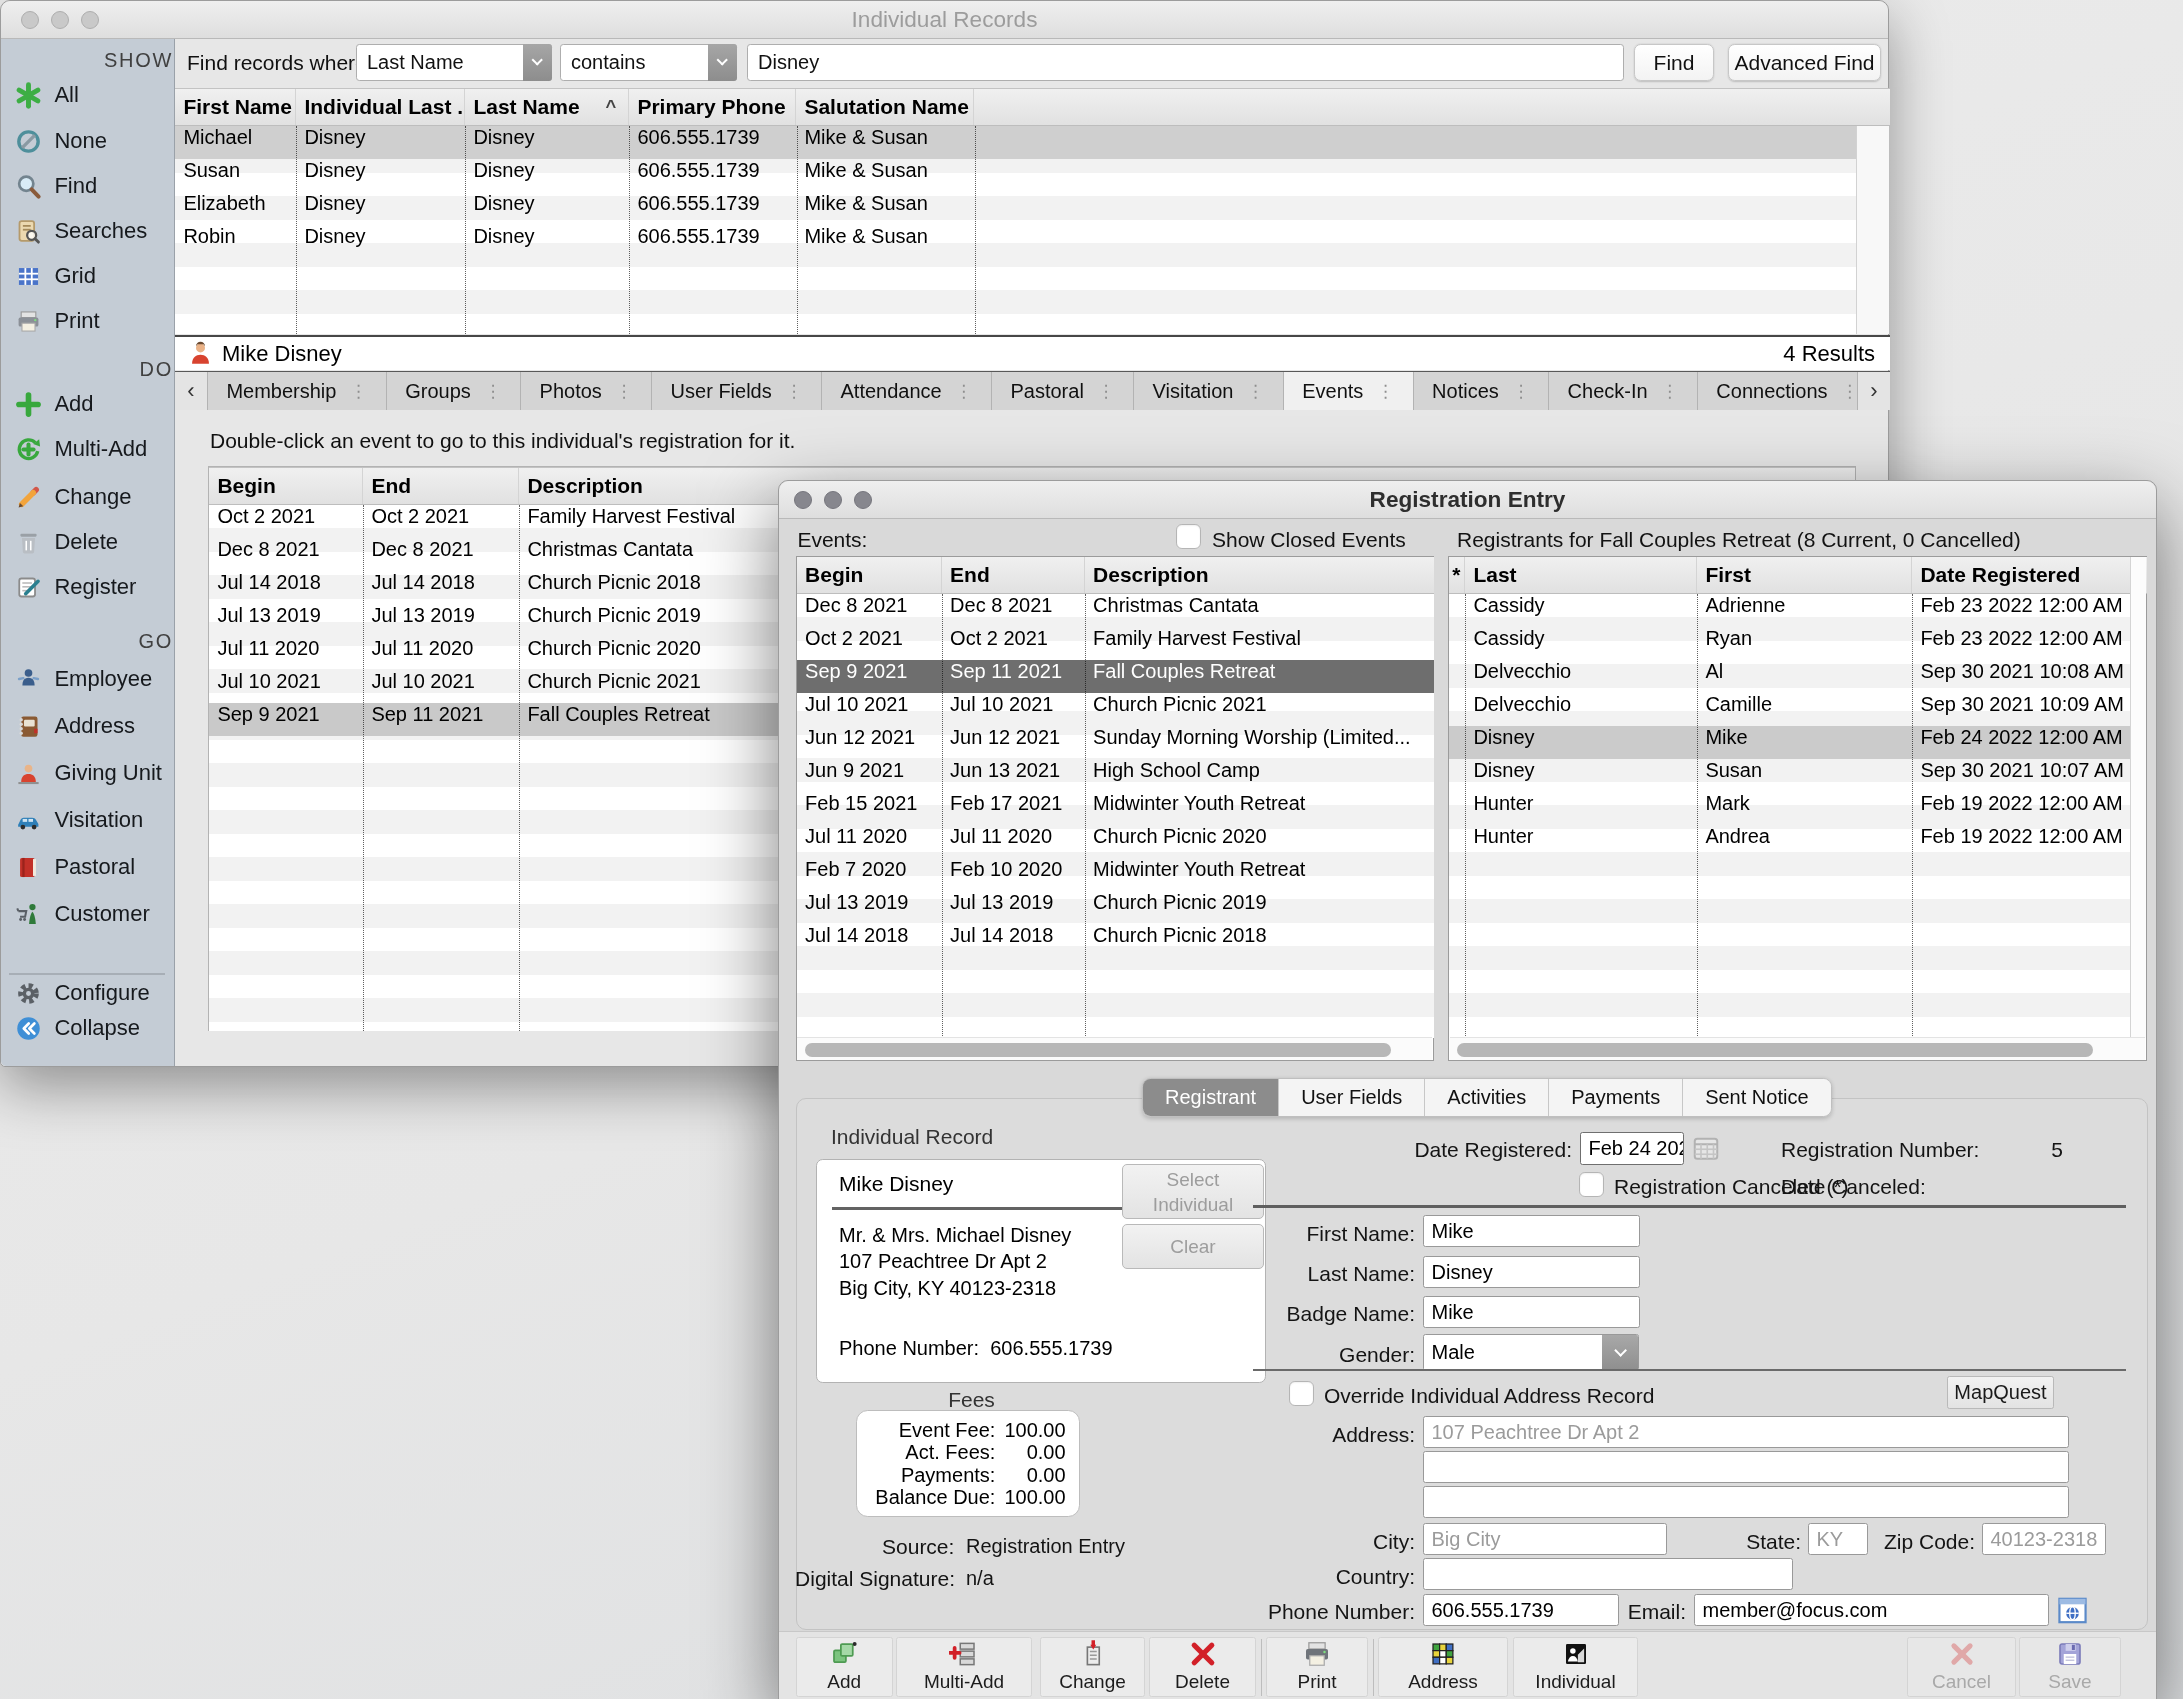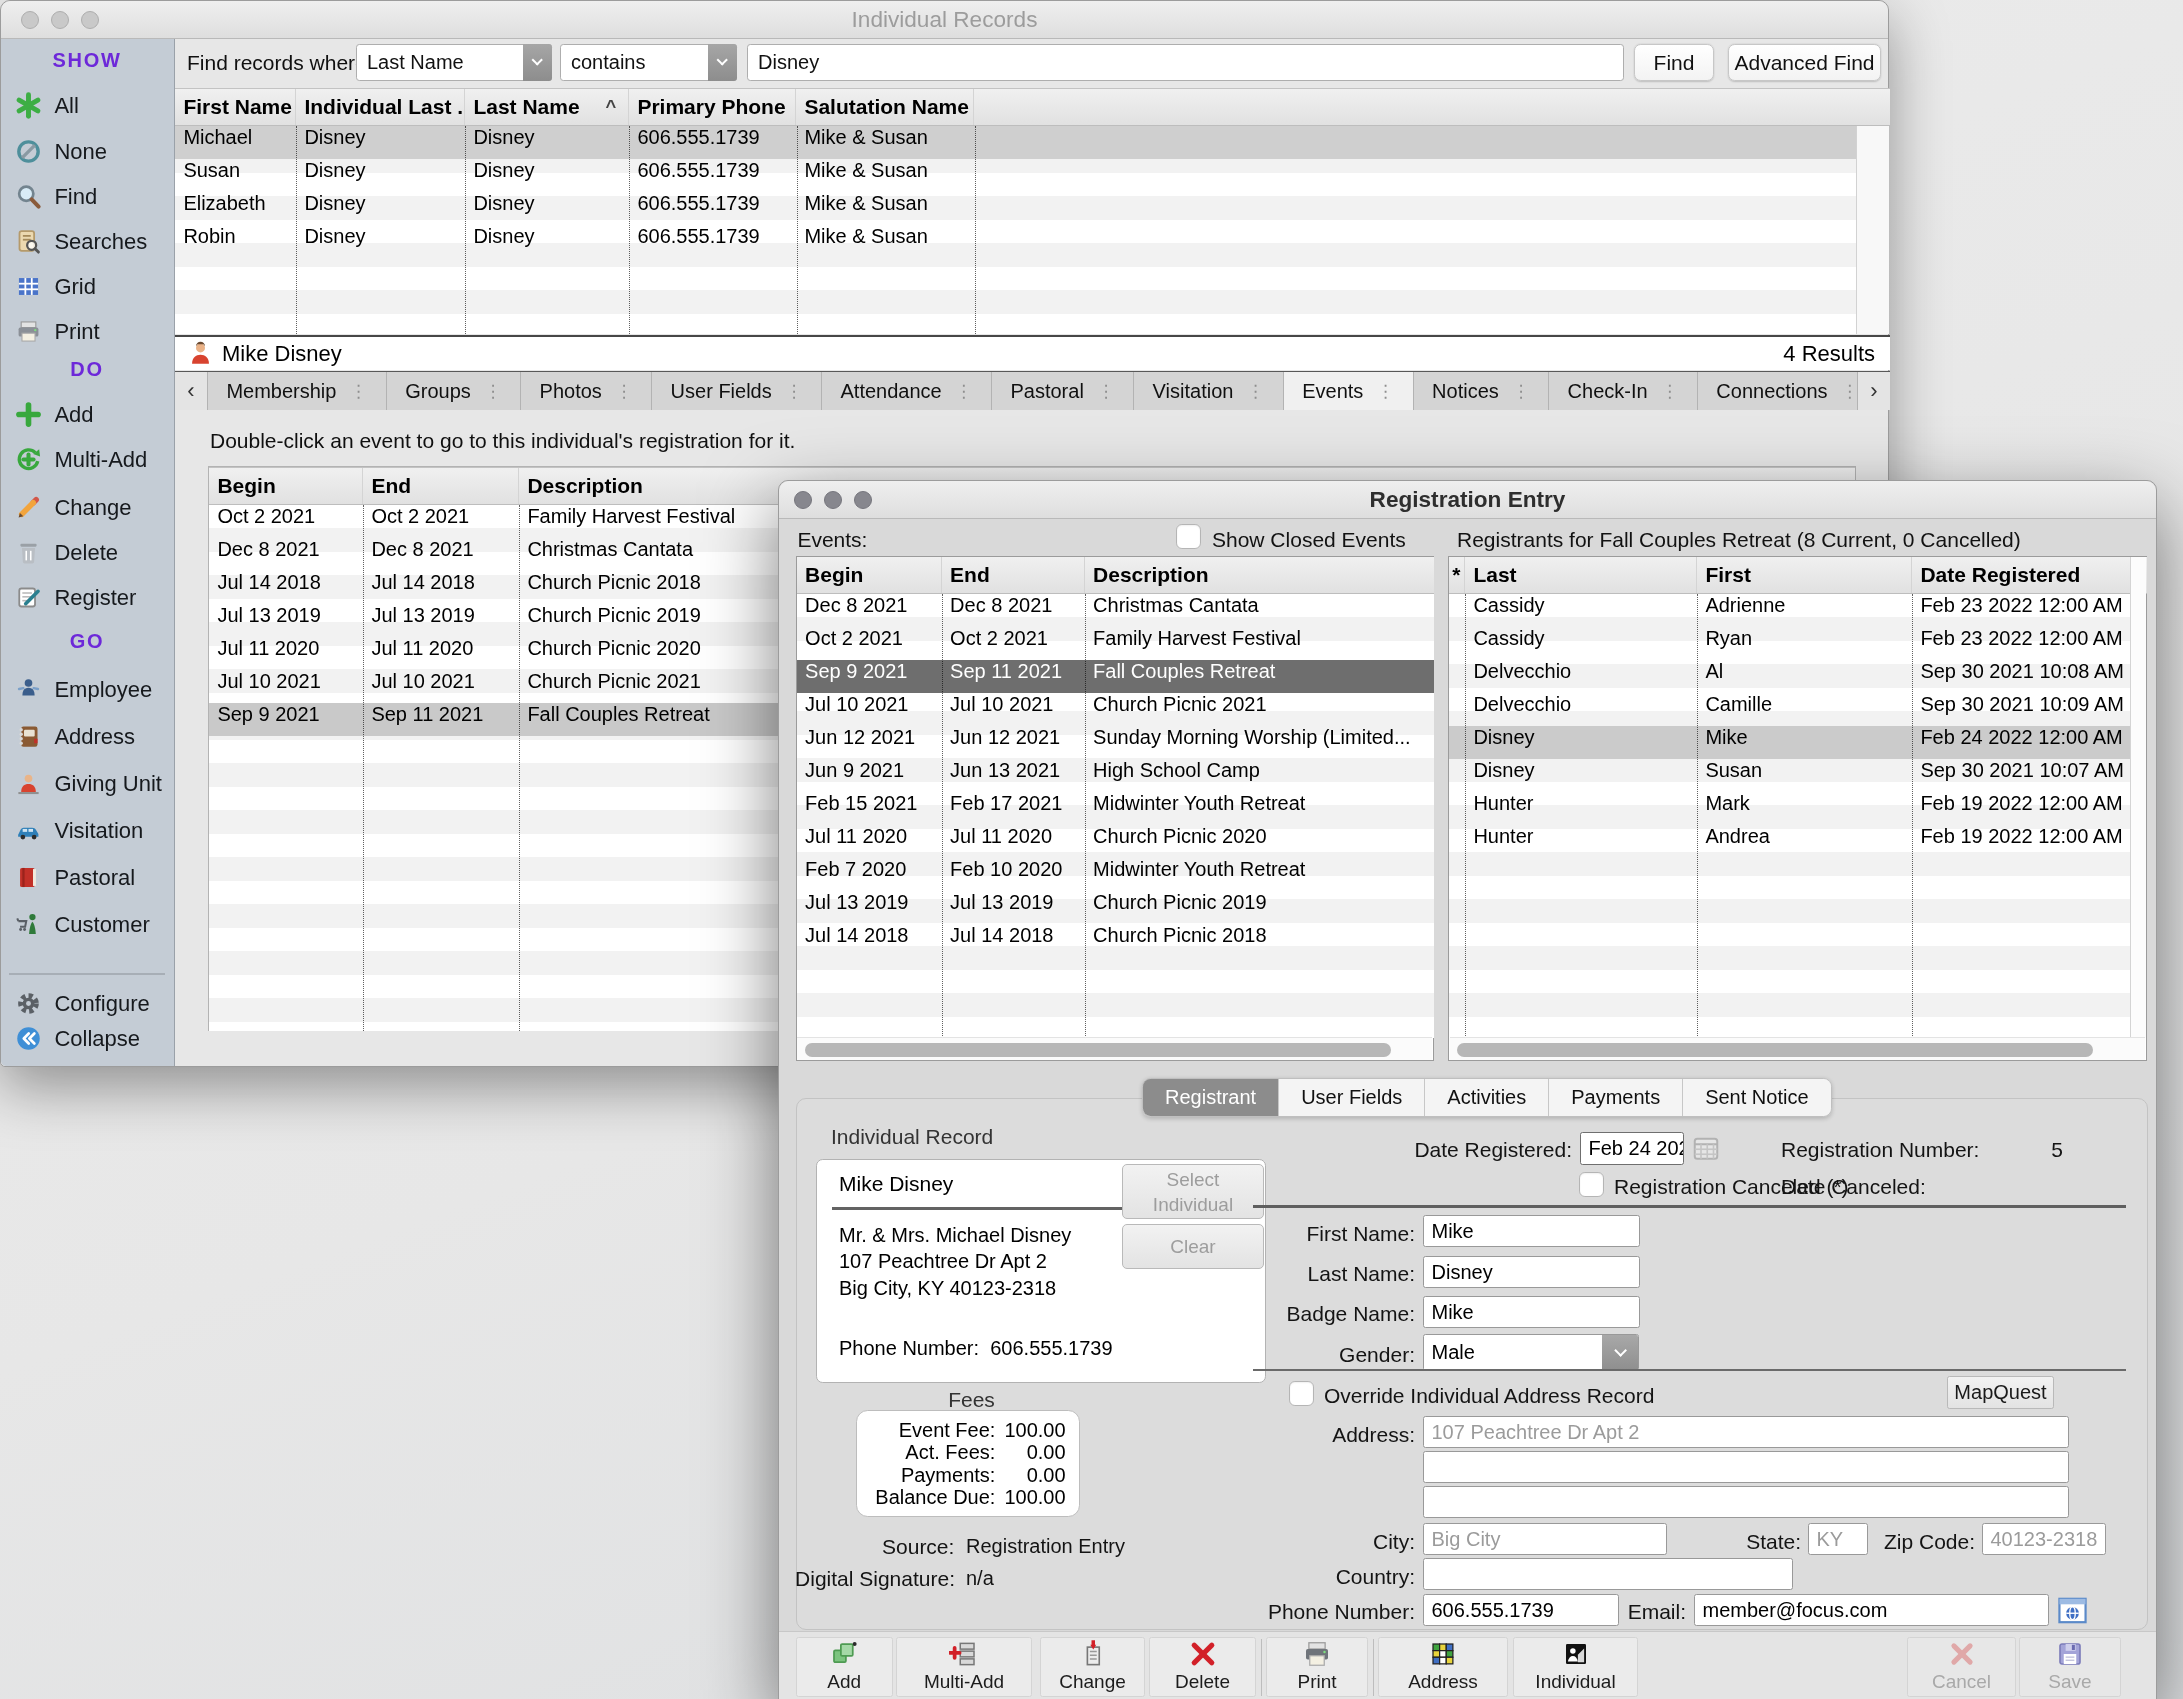--- a/index.html
+++ b/index.html
@@ -7,22 +7,22 @@
   body{font-family:"Liberation Sans","DejaVu Sans",sans-serif;background:#e9e9e9;position:relative;overflow:hidden}
   .abs{position:absolute}
   .desktop{width:2183px;height:1700px;background:linear-gradient(160deg,#ececec 0%,#e7e7e7 55%,#dcdee0 100%)}
   
   .win{position:absolute;border:0.8px solid #9c9c9c;box-shadow:0 20px 59px rgba(0,0,0,.38)}
   .titlebar{position:absolute;left:0;top:0;right:0;height:38px;background:linear-gradient(#efefef,#dedede);border-bottom:0.8px solid #b9b9b9;border-radius:10px 10px 0 0}
   .tl{position:absolute;top:10px;width:18.4px;height:18.4px;border-radius:50%}
   .wtitle{position:absolute;left:0;right:0;top:0;height:38px;line-height:38px;text-align:center;font-size:22.6px}
   
   .sidebar{position:absolute;left:0;top:38px;width:174px;bottom:0;background:#c4ccd5;border-right:0.8px solid #9aa1a9;border-radius:0 0 0 5px}
-  .shead{position:absolute;left:0;width:172px;text-align:center;font-size:20px;font-weight:bold;letter-spacing:1.7px;color:#6d28d9}
-  .sitem{position:absolute;left:0;width:172px;height:37px;display:flex;align-items:flex-end}
+  .shead{position:absolute;left:0;width:172px;text-align:right;font-size:20px;font-weight:normal;letter-spacing:1.7px;color:#404040}
+  .sitem{position:absolute;left:0;width:172px;height:37px;display:flex;align-items:flex-start}
   .sicon{width:35px;margin-left:10px;display:flex;justify-content:center;align-items:center}
   .slabel{margin-left:8.4px;font-size:22px;color:#16191d;white-space:nowrap}
   .ssep{position:absolute;left:8.4px;width:156px;height:1.7px;background:#a7aeb6}
   
   .fbar-label{position:absolute;font-size:21px;color:#101010;line-height:37px}
   .dd{position:absolute;height:37px;background:#fff;border:0.8px solid #aeaeae;border-radius:3.3px;font-size:20px;line-height:35px;padding-left:10px;color:#111}
   .chev{position:absolute;right:-0.8px;top:-0.8px;bottom:-0.8px;width:28.4px;background:linear-gradient(#a6a6a6,#8d8d8d);border-radius:0 3.3px 3.3px 0;display:flex;align-items:center;justify-content:center}
   .chev i{display:block;width:8.4px;height:8.4px;border-right:2.5px solid #fff;border-bottom:2.5px solid #fff;transform:rotate(45deg);margin-top:-4.2px}
   .btn{position:absolute;height:37px;background:linear-gradient(#ffffff,#f3f3f3);border:0.8px solid #c7c7c7;border-radius:6.7px;font-size:21px;color:#111;text-align:center;line-height:35px;box-shadow:0 0.8px 1.7px rgba(0,0,0,.18)}
   

